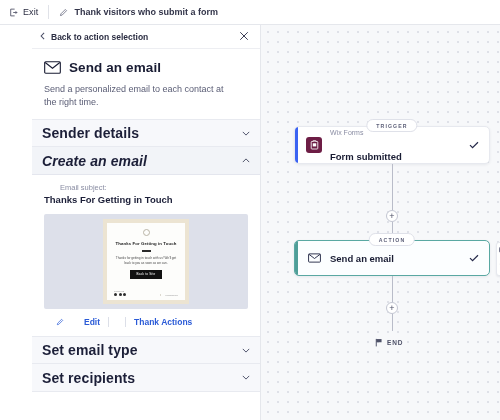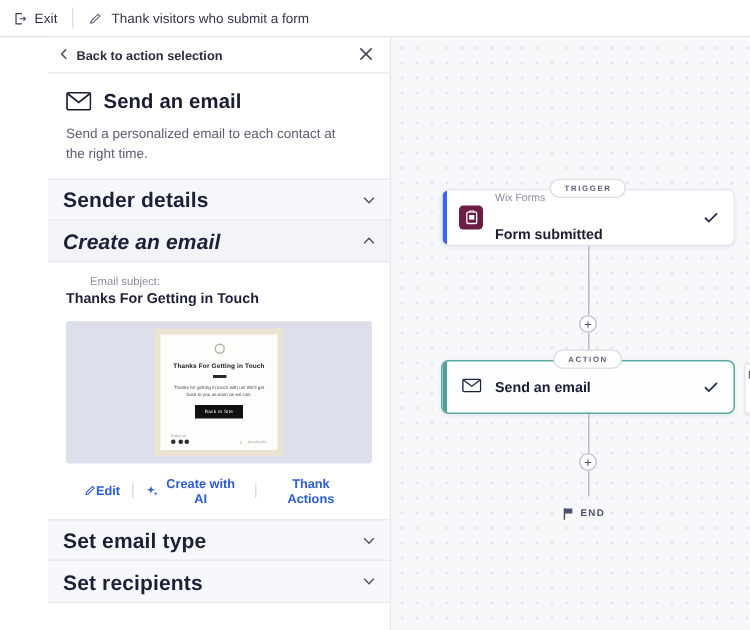--- a/index.html
+++ b/index.html
@@ -18,21 +18,21 @@
     border-bottom: 1px solid #e5e7ec;
     background: #fff;
     padding-left: 9px;
   }
   .tb-btn {
     display: flex; gap: 5px;
     font-size: 9px; color: #2b2d42; letter-spacing: .1px;
     cursor: pointer;
   }
   .tb-sep { width: 1px; height: 14px; background: #e0e2e8; margin: 0 10px; }
-  .tb-flow { display: flex; align-items: center; gap: 6px; font-size: 9px; color: #33354a; cursor: pointer; }
+  .tb-flow { display: flex; align-items: center; gap: 6px; font-size: 9px; color: #33354a; cursor: pointer; font-weight: bold; }
   .ico { display: inline-flex; align-items: center; justify-content: center; }
 
   
   .body { flex: 1; display: flex; min-height: 0; }
 
   
   .panel {
     width: 229px; min-width: 229px;
     background: #ffffff;
     border-right: 1px solid #e5e7ec;
@@ -114,22 +114,22 @@
   .m-soc { display: flex; gap: 1.5px; }
   .m-soc i { width: 3px; height: 3px; background: #2b2b2b; border-radius: 50%; display: block; }
   .m-fright { font-size: 2.3px; color: #9a9a9a; border-left: 1px solid #ddd9cf; padding-left: 4px; }
 
   .actions-row {
     display: flex; align-items: center;
     padding: 8px 12px 9px 12px;
     gap: 0;
   }
   .a-item {
-    display: flex; align-items: center; gap: 0;
-    font-size: 8.5px; font-weight: bold; color: #2b5bd7; cursor: pointer; text-align: center;
+    display: flex; align-items: center; gap: 20px;
+    font-size: 8.5px; font-weight: bold; color: #2b5bd7; cursor: pointer;
   }
   .a-sep { width: 1px; height: 10px; background: #dcdfe8; margin: 0 8px; }
 
   
   .canvas {
     flex: 1; position: relative; overflow: hidden;
     background-color: #f7f8fa;
     background-image: radial-gradient(#dfe1e8 0.85px, transparent 0.9px);
     background-size: 10px 10px;
     background-position: 2px 2px;
@@ -312,29 +312,20 @@
         <div class="actions-row">
           <div class="a-item">
             <span class="ico">
               <svg width="8" height="8" viewBox="0 0 16 16" fill="none" stroke="#2b5bd7" stroke-width="1.4">
                 <path d="M11.2 2.6 13.4 4.8 5.6 12.6 2.6 13.4l.8-3z"></path>
               </svg>
             </span>
             <span>Edit</span>
           </div>
           <div class="a-sep"></div>
-          <div class="a-item">
-            <span class="ico">
-              <svg width="9" height="9" viewBox="0 0 16 16" fill="#2b5bd7">
-                <path d="M6.4 1.4 7.6 4.9l3.5 1.2-3.5 1.2-1.2 3.5-1.2-3.5L1.7 6.1l3.5-1.2z"></path>
-                <path d="M12.2 8.6l.6 1.7 1.7.6-1.7.6-.6 1.7-.6-1.7-1.7-.6 1.7-.6z"></path>
-              </svg>
-            </span>
-            <span>Create with AI</span>
-          </div>
           <div class="a-sep"></div>
           <div class="a-item">
             <span>Thank Actions</span>
           </div>
         </div>
       </div>
 
       <div class="acc">
         <span class="lbl">Set email type</span>
         <span class="cv">

